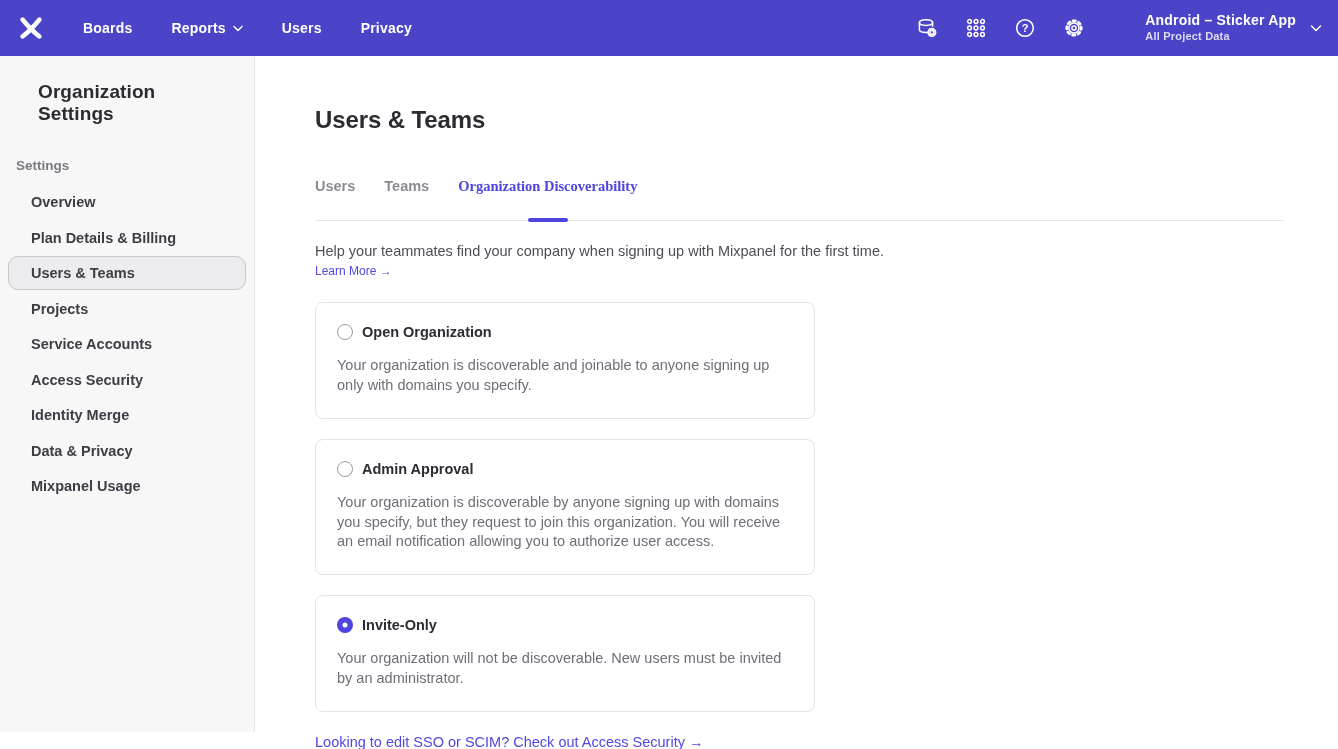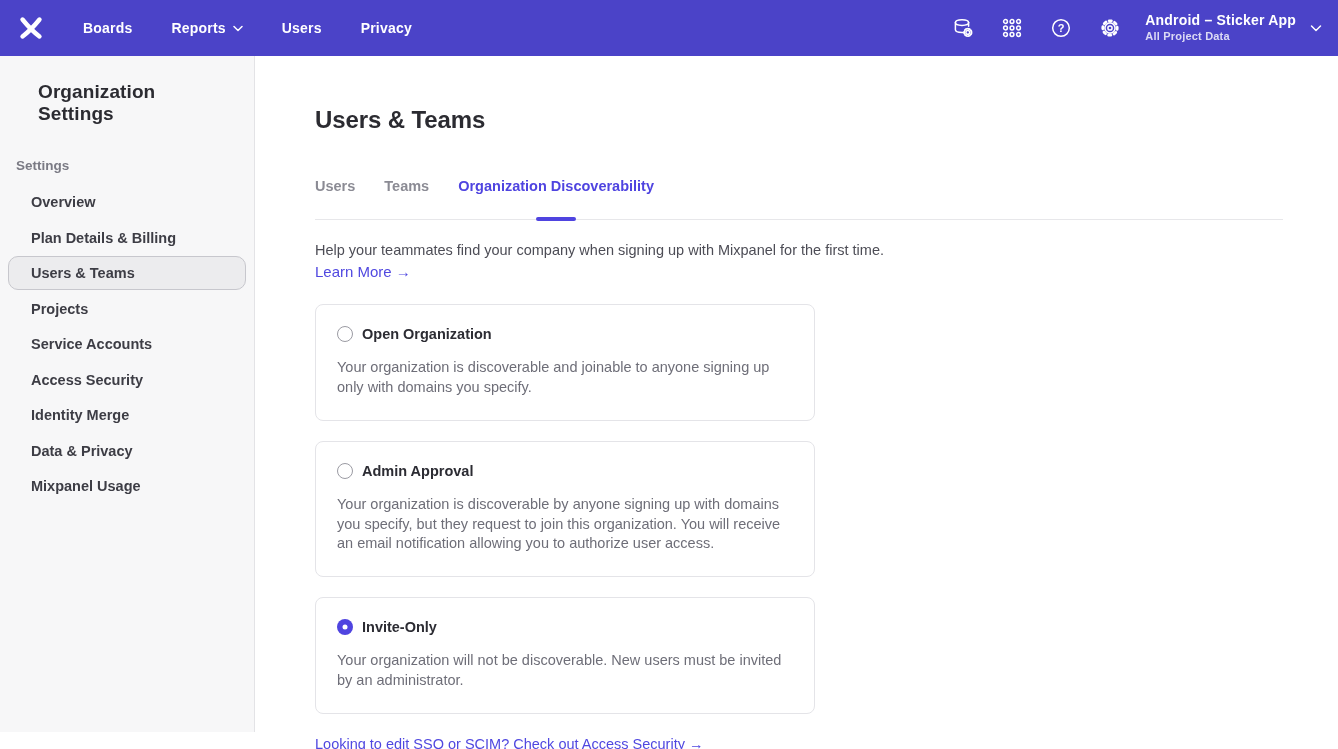--- a/index.html
+++ b/index.html
@@ -18,21 +18,21 @@
     background:rgba(255,255,255,.13); border-radius:8px; display:flex; align-items:center;
     padding:0 12px; cursor:text; }
   .search svg { flex:0 0 auto; margin-right:11px; }
   .search input { background:transparent; border:none; outline:none; color:#fff;
     font-size:15px; width:100%; font-family:"Liberation Sans", sans-serif; }
   .search input::placeholder { color:rgba(255,255,255,.82); }
   .top-right { position:absolute; right:16px; top:0; height:56px; display:flex; align-items:center; }
   .icon-btn { width:24px; height:24px; margin-left:25px; display:flex; align-items:center;
     justify-content:center; cursor:pointer; }
   .project-picker { display:flex; align-items:center; margin-left:23px; cursor:pointer; }
-  .project-text { display:flex; flex-direction:column; line-height:1.25; }
+  .project-text { display:flex; flex-direction:column; line-height:1.25;margin-left:36px; }
   .project-name { color:#fff; font-size:14px; font-weight:700; letter-spacing:.2px; }
   .project-scope { color:rgba(255,255,255,.8); font-size:11px; font-weight:700; letter-spacing:.2px; }
   .project-picker .chev { margin-left:14px; }
 
   
   .sidebar { position:absolute; top:39px; left:0; width:255px; height:693px;
     background:#f7f7f8; border-right:1px solid #e3e3e6; }
   .sidebar-title { font-size:19px; font-weight:700; color:#2b2b31; padding:42px 20px 0 38px; letter-spacing:.1px; }
   .sidebar-section { font-size:13.5px; font-weight:600; color:#7a7a84; margin:33px 16px 12px 16px; }
   .sidebar ul { list-style:none; padding:0 8px; }
@@ -40,25 +40,25 @@
     padding-left:22px; font-size:14.5px; font-weight:600; color:#3d3d45; border-radius:10px;
     border:1px solid transparent; cursor:pointer; }
   .sidebar li.active { background:#ececee; border-color:#c7c7cd; }
 
   
   .main { position:absolute; top:56px; left:256px; right:0; bottom:0; background:#fff;
     padding:50px 0 0 59px; }
   .page-title { font-size:24px; font-weight:700; color:#2b2b31; letter-spacing:-.1px; }
   .tabs { display:flex; gap:29px; margin-top:44px; width:968px; border-bottom:1px solid #e7e7ea; }
   .tab { font-size:14.5px; font-weight:600; color:#8b8b94; padding-bottom:25px; position:relative; cursor:pointer; }
-  .tab.active { color:#4f44e0; }
+  .tab.active { color:#4f44e0;font-family:Liberation Serif, serif; }
   .tab.active::after { content:""; position:absolute; left:50%; transform:translateX(-50%);
     bottom:-2px; width:40px; height:4px; border-radius:2px; background:#4f44e0; }
   .intro { margin-top:22px; font-size:14.5px; color:#4d4d56; width:600px; }
-  .learn-more { display:inline-block; margin-top:5px; font-size:15px; color:#5048e0;
+  .learn-more { display:inline-block; margin-top:5px; font-size:12px; color:#5048e0;
     text-decoration:none; cursor:pointer; }
   .option-card { width:500px; border:1px solid #e4e4e8; border-radius:8px;
     padding:21px 21px 22px 21px; margin-top:23px; background:#fff; cursor:pointer; }
   .option-card + .option-card { margin-top:20px; }
   .option-head { display:flex; align-items:flex-start; gap:9px; }
   .radio { width:16px; height:16px; border-radius:50%; border:1.5px solid #9b9ba3; background:#fff;
     flex:0 0 auto; position:relative; cursor:pointer; }
   .radio.checked { border:none; background:#4f44e0; }
   .radio.checked::after { content:""; position:absolute; left:50%; top:50%; width:5px; height:5px;
     border-radius:50%; background:#fff; transform:translate(-50%,-50%); }

